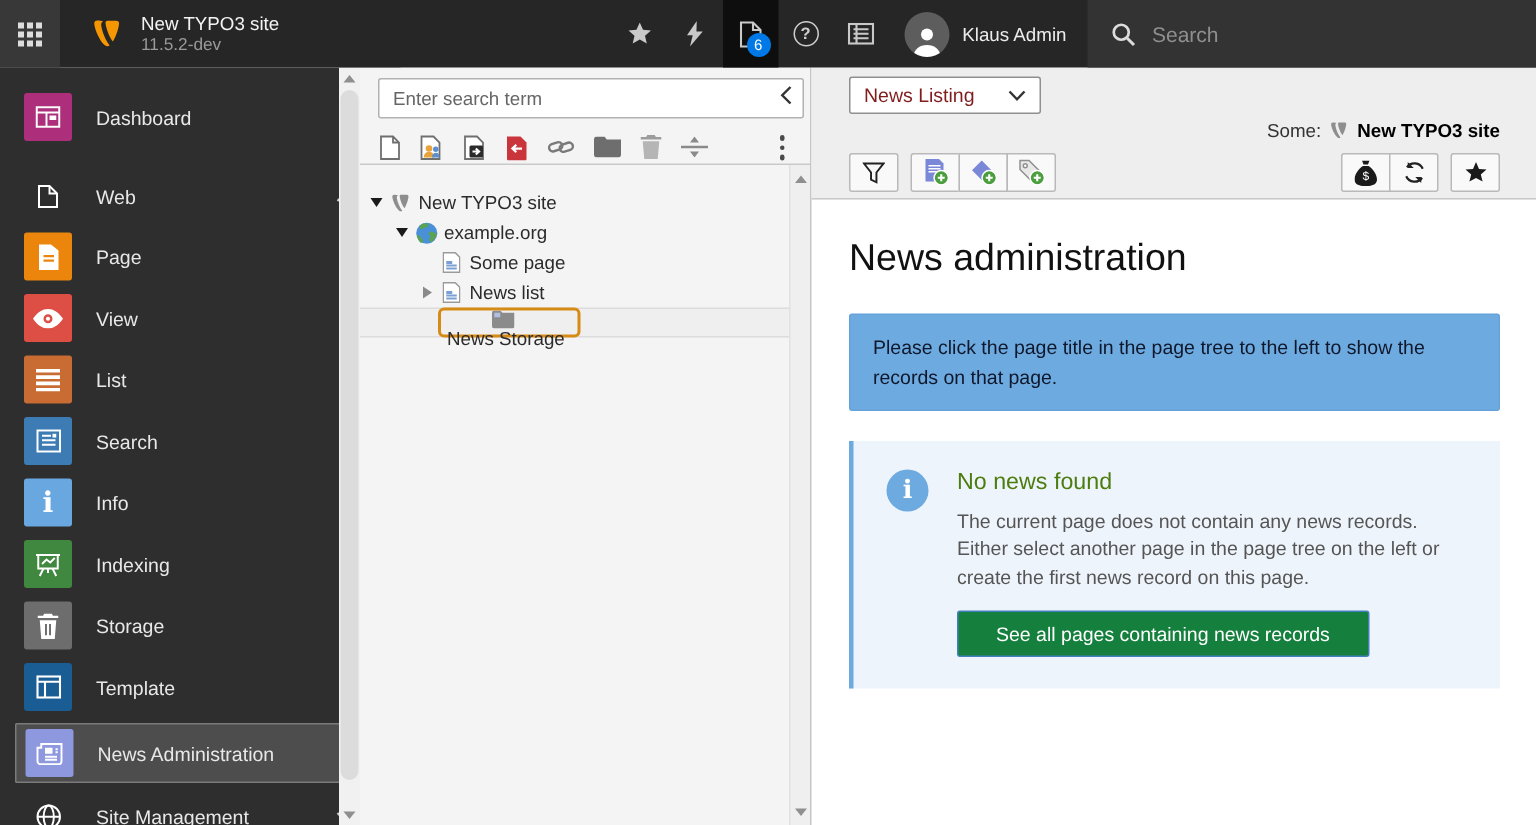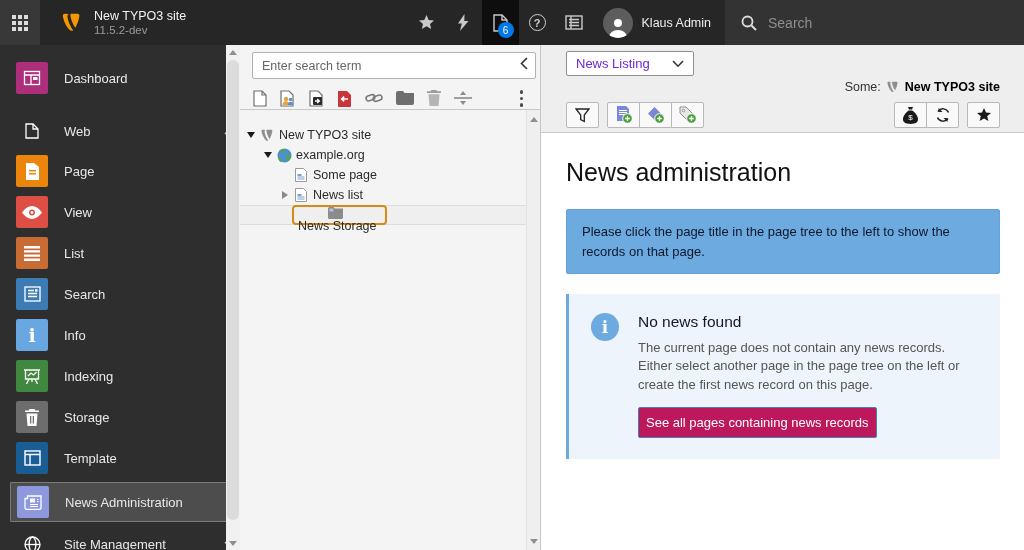--- a/index.html
+++ b/index.html
@@ -79,45 +79,45 @@
   .pt-label { padding-left:3px; }
   .pt-outline { display:flex; align-items:center; height:20px; border:2px solid #d78b17; border-radius:4px; padding:0 8px 0 1px;flex-direction:column;}
   .ind0 { padding-left:4px; } .ind1 { padding-left:21px; } .ind2 { padding-left:38px; }
   .pt-sb { position:absolute; right:0; top:65px; bottom:0; width:14px; background:#efefef; border-left:1px solid #e2e2e2;}
 
   
   .content { position:absolute; left:540px; top:45px; right:0; bottom:0; background:#fff; border-left:1px solid #c6c6c6;}
   .docheader { position:relative; height:88px; background:#eee; border-bottom:1px solid #c9c9c9;}
   .dh-select { position:absolute; left:25px; top:6px; width:128px; height:25px; background:#fff;
     border:1px solid #8f8f8f; border-radius:2px; display:flex; align-items:center; justify-content:space-between;
-    padding:0 9px; font-size:13px; color:#6d28d9; cursor:pointer;}
+    padding:0 9px; font-size:13px; color:#7f1d1d; cursor:pointer;}
   .dh-path { position:absolute; right:24px; top:35px; display:flex; align-items:center; gap:5px; font-size:12.5px; color:#333;}
   .dh-path b { color:#000; }
   .dh-row-l { position:absolute; left:25px; top:57px; display:flex; gap:8px;}
   .dh-row-r { position:absolute; right:24px; top:57px; display:flex; gap:8px;}
   .btngrp { display:flex; }
   .dh-btn { width:33px; height:26px; background:#f9f9f9; border:1px solid #b9b9b9; border-radius:2px;
     display:flex; align-items:center; justify-content:center; cursor:pointer;}
   .btngrp .dh-btn { border-radius:0; margin-left:-1px;}
   .btngrp .dh-btn:first-child { border-radius:2px 0 0 2px; margin-left:0;}
   .btngrp .dh-btn:last-child { border-radius:0 2px 2px 0;}
 
   .module-body { padding:25px 24px 0 25px; }
   .module-body h1 { font-size:25px; font-weight:400; color:#111; margin:0 0 22px 0; letter-spacing:0; }
   .alert-info { background:#6daae0; border:1px solid #64a2d9; border-radius:2px; color:#0f172a;
     font-size:13px; line-height:1.5; padding:12px 15px; }
   .callout-info { margin-top:20px; background:#eef4fb; border-left:3px solid #6daae0;
     padding:19px 24px 21px 22px; display:flex; gap:19px; }
   .co-icon { width:28px; height:28px; border-radius:50%; background:#6daae0; flex:none;
     display:flex; align-items:center; justify-content:center;
     color:#fff; font-family:"DejaVu Serif", serif; font-weight:bold; font-size:17px;}
-  .co-title { font-size:15.5px; color:#0f172a; }
+  .co-title { font-size:15.5px; color:#4d7c0f; }
   .co-body { margin-top:8px; font-size:13px; line-height:1.42; color:#555; max-width:352px;}
-  .co-btn { margin-top:13px; background:#be185d; border:1px solid #4180bd; border-radius:2px; color:#fff;
-    font-size:13px; padding:7px 7px; cursor:pointer; font-family:"Liberation Sans", sans-serif;}
+  .co-btn { margin-top:13px; background:#15803d; border:1px solid #4180bd; border-radius:2px; color:#fff;
+    font-size:13px; padding:7px 25px; cursor:pointer; font-family:"Liberation Sans", sans-serif;}
 </style>
 </head>
 <body>
 
 <div class="topbar">
   <div class="tb-apps">
     <div class="tb-grid">
       <span></span>
         <span></span>
         <span></span>

